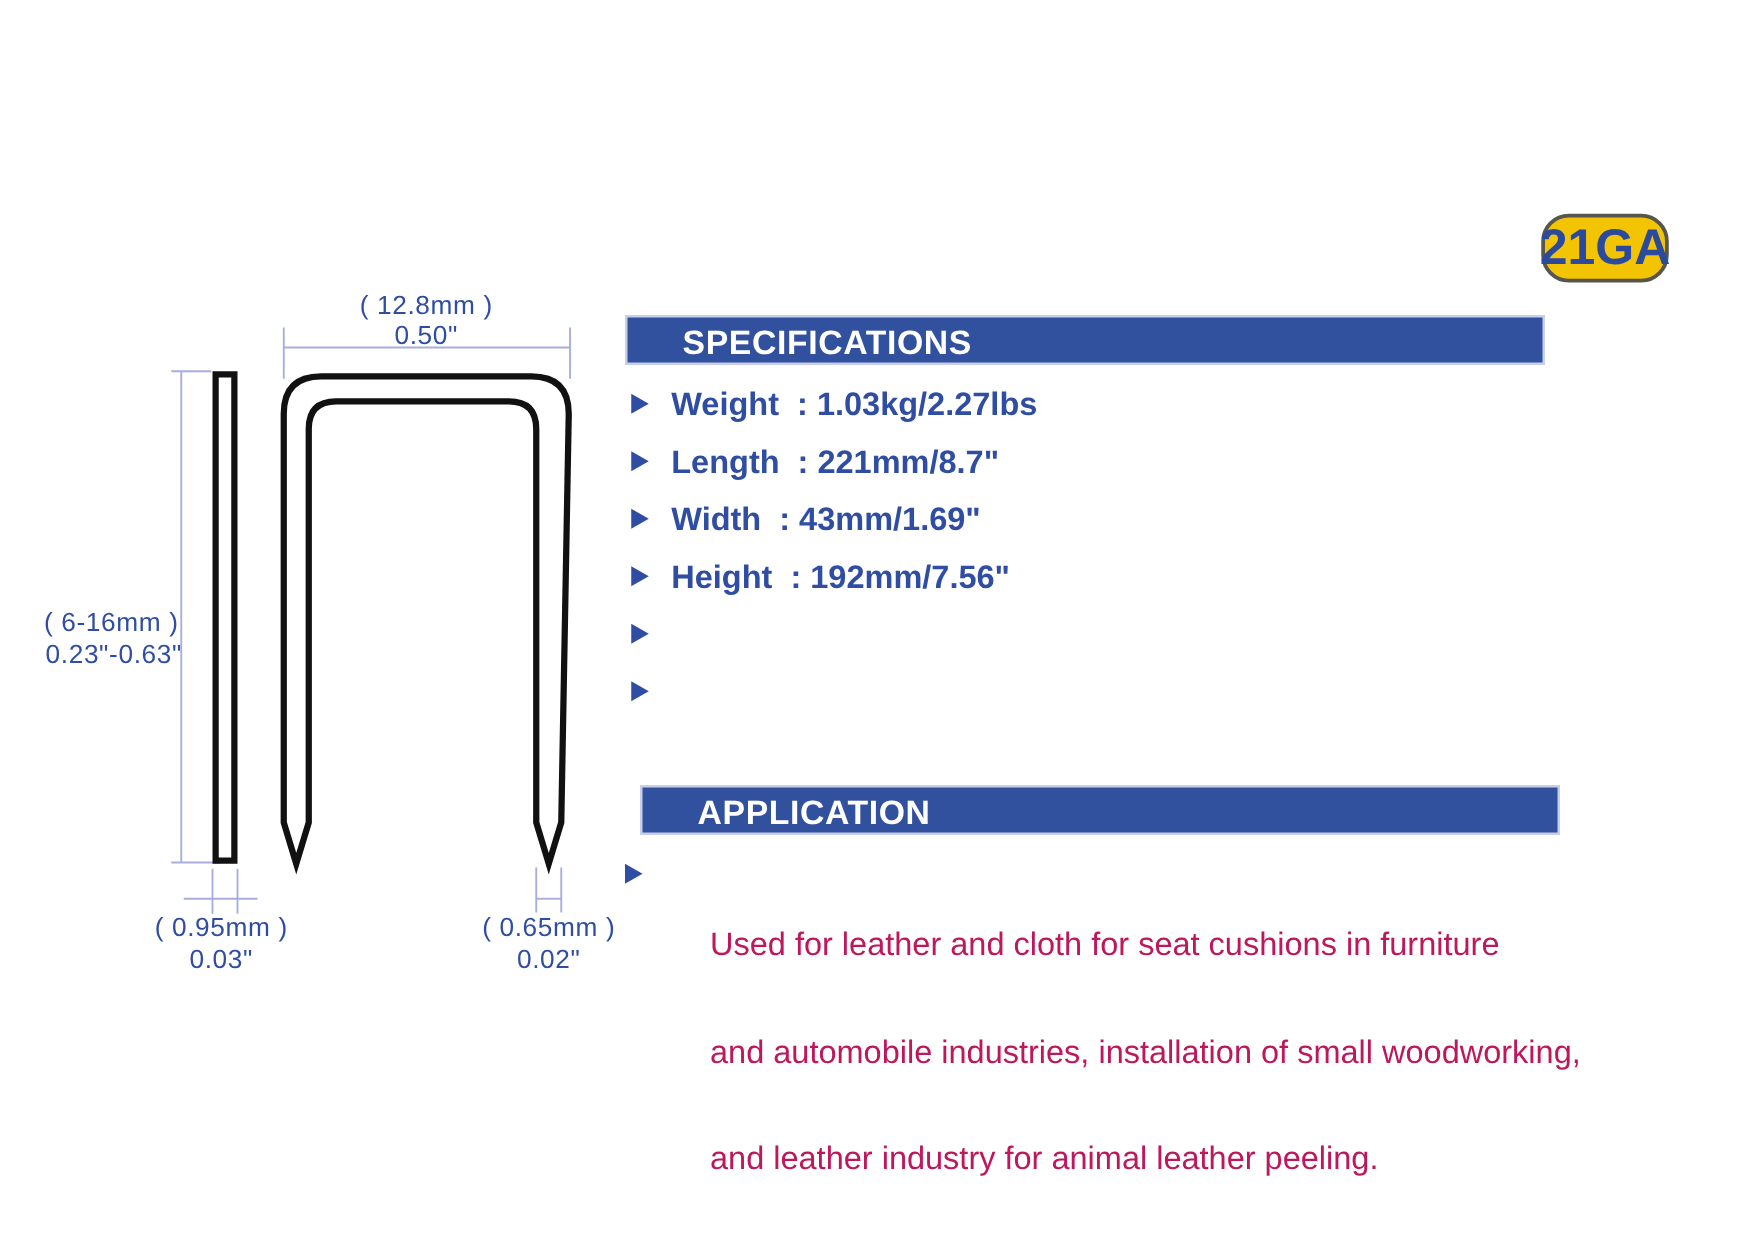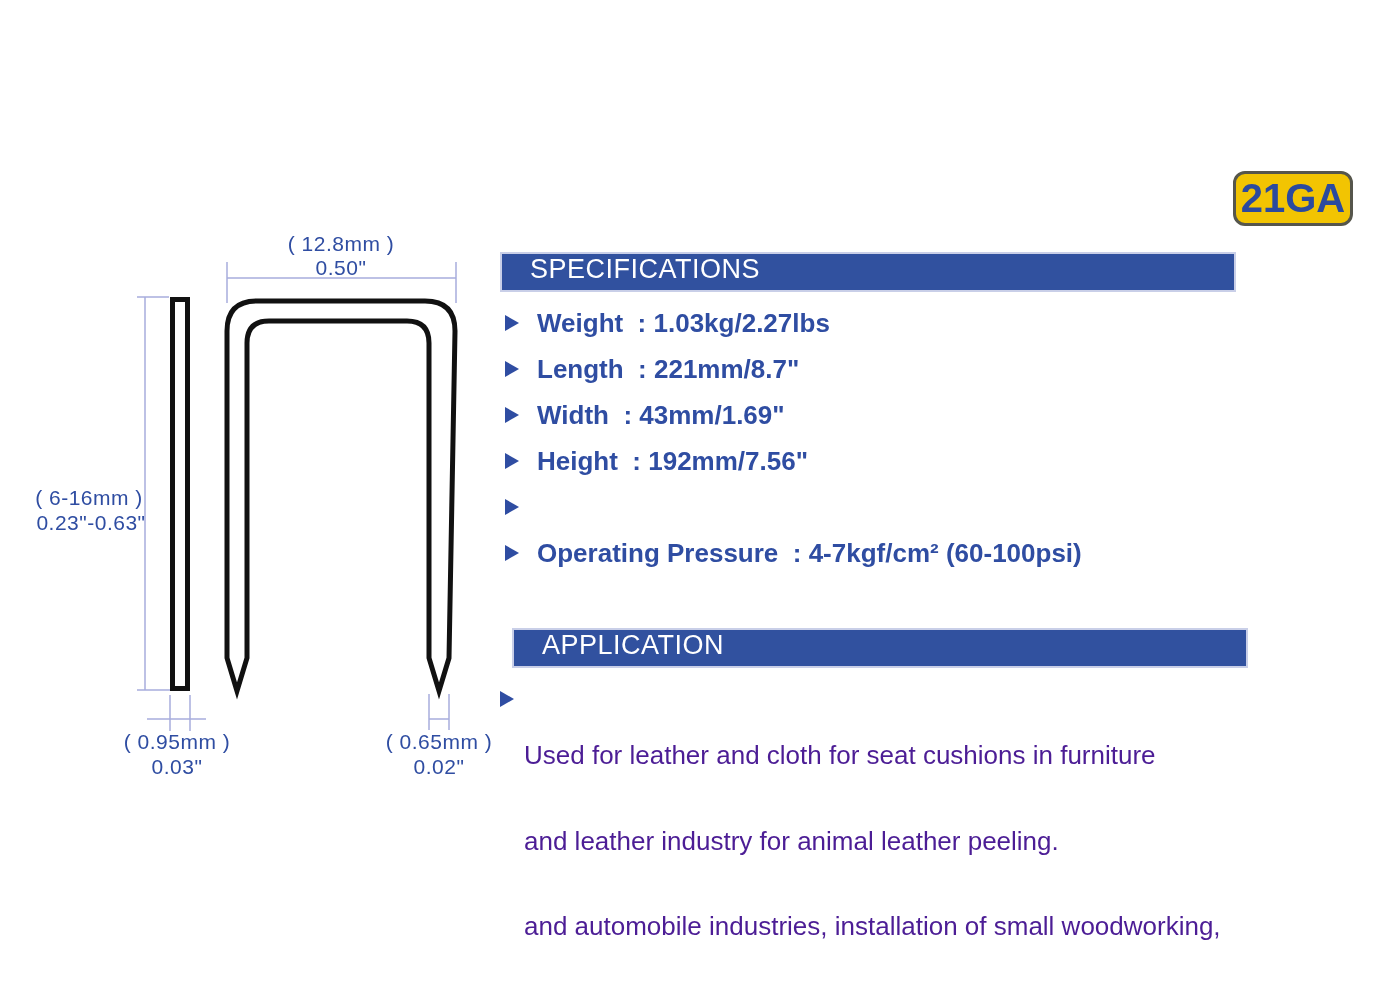--- a/index.html
+++ b/index.html
@@ -7,24 +7,24 @@
     width:1400px; height:1000px;
     background:#ffffff;
     font-family:"Liberation Sans", sans-serif;
     position:relative;
     overflow:hidden;
   }
 
   
   .gauge-badge {
     position:absolute; left:1233px; top:171px;
-    width:120px; height:55px;
+    width:102px; height:55px;
     background:#F2C402;
     border:3px solid #56564c;
-    border-radius:12px;
+    border-radius:22px;
     box-sizing:border-box;
     display:flex; align-items:center; justify-content:center;
     font-size:40px; font-weight:bold; color:#2B4A9E;
     letter-spacing:0px;
   }
 
   
   .diagram-svg { position:absolute; left:0; top:0; }
   .dim-text {
     fill:#2F4DA2;
@@ -33,24 +33,24 @@
     letter-spacing:0.5px;
   }
 
   
   .section-bar {
     position:absolute; left:500px;
     width:736px; height:40px;
     background:#31519F;
     border:2px solid #C9CFE8;
     box-sizing:border-box;
-    display:flex; align-items:flex-start;
-    padding-left:28px;
+    display:flex; align-items:flex-end;
+    padding-left:44px;
     color:#ffffff;
-    font-size:27px; font-weight:normal;
+    font-size:27px; font-weight:bold;
     letter-spacing:0.5px;
   }
   .spec-bar { top:252px; }
   .app-bar  { top:628px;margin-left:12px; }
 
   
   .spec-list { position:absolute; left:500px; top:300px; width:740px;font-weight:bold; }
   .spec-row  { height:46px; display:flex; align-items:center; }
   .tri-bullet {
     width:0; height:0; flex:none;
@@ -62,24 +62,25 @@
   .spec-text {
     color:#2F4DA2;
     font-size:26px;
     white-space:pre;
   }
 
   
   .app-block { position:absolute; left:500px; top:684px; display:flex; }
   .app-block .tri-bullet { margin-left:0; margin-right:10px; margin-top:7px; }
   .app-lines {
-    color:#4c1d95;
+    color:#be185d;
     font-size:26px;
     line-height:28.5px;
     white-space:pre;
+    margin-left:44px;
   }
 </style>
 </head>
 <body>
 
 <svg class="diagram-svg" width="500" height="800" viewBox="0 0 500 800">
 
   <g stroke="#A7ADDC" stroke-width="1.5" fill="none">
 
     <line x1="227" y1="278" x2="456" y2="278"></line>
@@ -152,28 +153,27 @@
   </div>
   <div class="spec-row">
     <span class="tri-bullet"></span>
     <span class="spec-text">Height  : 192mm/7.56"</span>
   </div>
   <div class="spec-row">
     <span class="tri-bullet"></span>
   </div>
   <div class="spec-row">
     <span class="tri-bullet"></span>
-    <span class="spec-text">Operating Pressure  : 4-7kgf/cm² (60-100psi)</span>
   </div>
 </div>
 
 <div class="section-bar app-bar">
   <span>APPLICATION</span>
 </div>
 
 <div class="app-block">
   <span class="tri-bullet"></span>
   <div class="app-lines">
     <div>Used for leather and cloth for seat cushions in furniture</div>
+    <div>and automobile industries, installation of small woodworking,</div>
     <div>and leather industry for animal leather peeling.</div>
-    <div>and automobile industries, installation of small woodworking,</div>
   </div>
 </div>
 
 </body></html>

